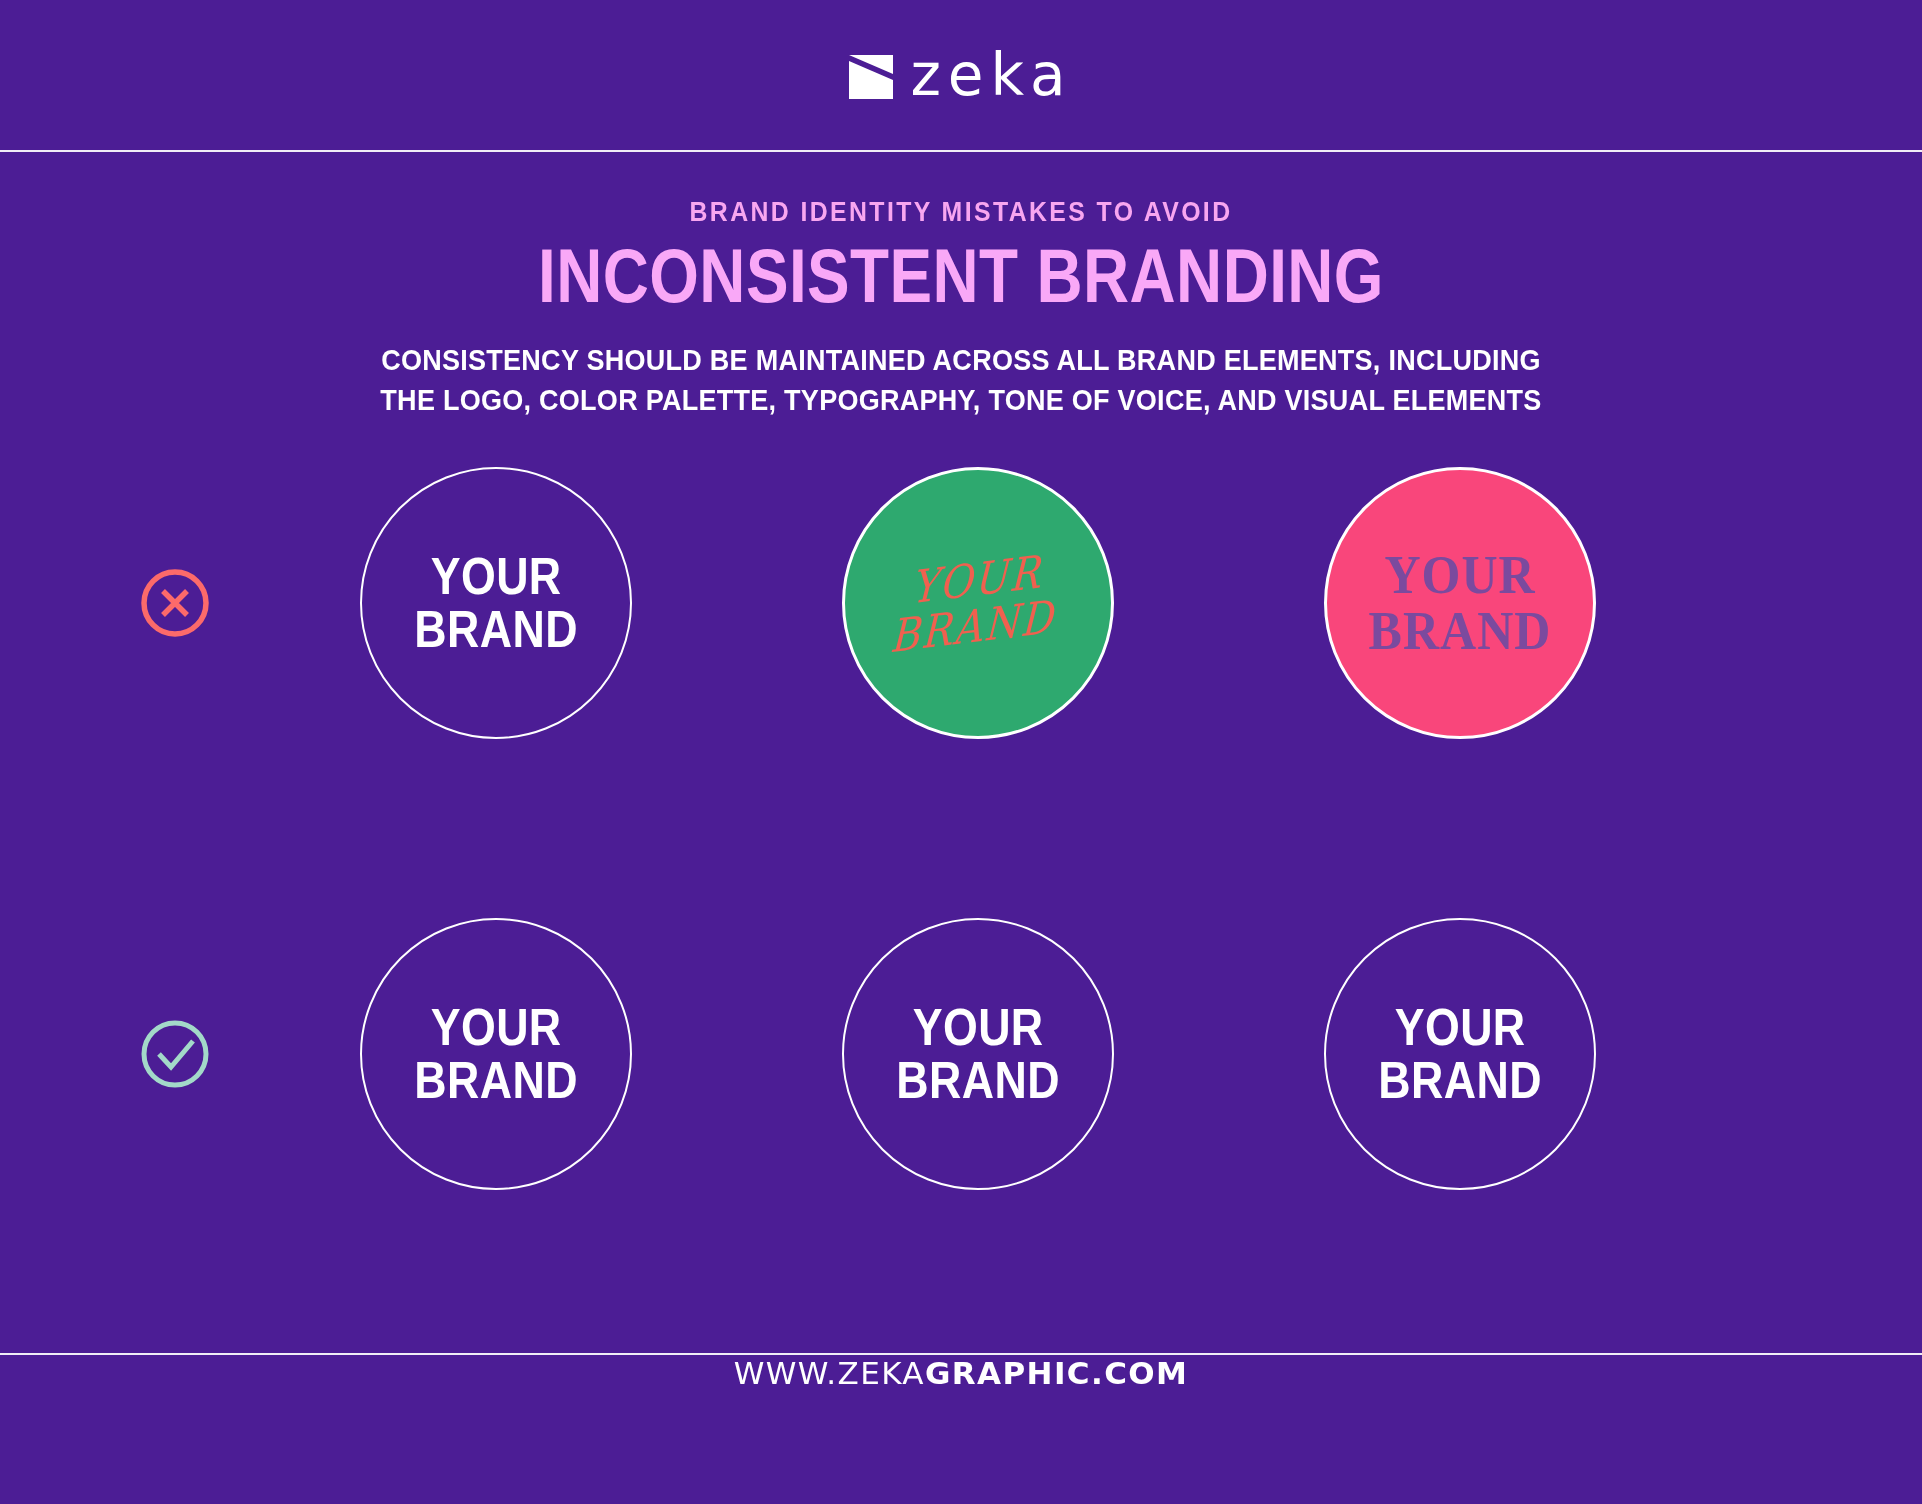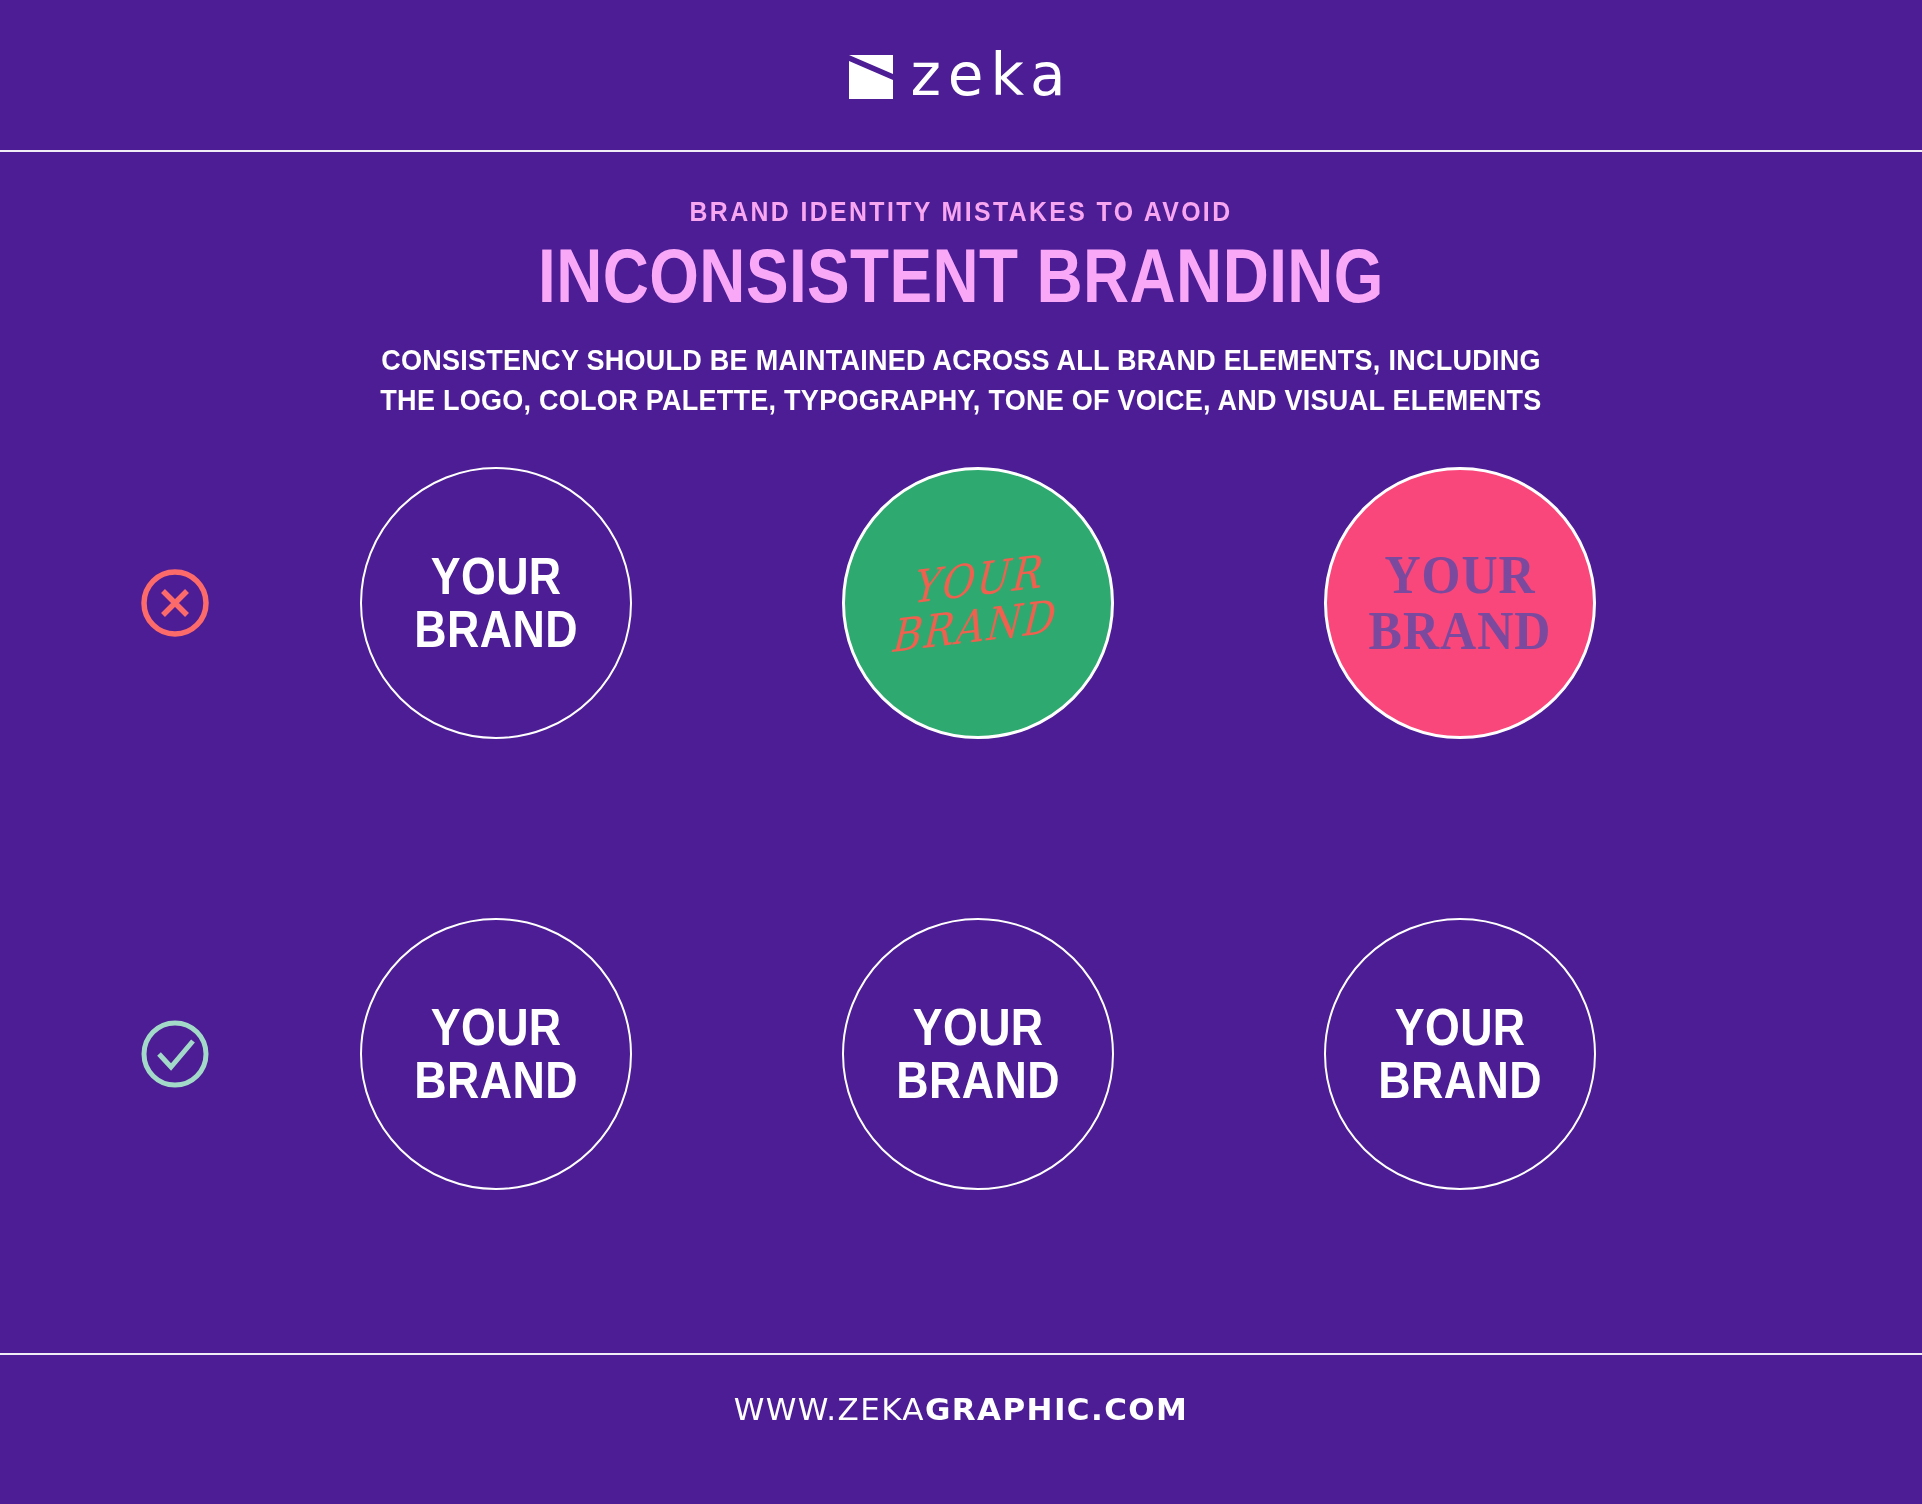--- a/index.html
+++ b/index.html
@@ -188,21 +188,21 @@
     font-family: "Liberation Serif", "DejaVu Serif", serif;
     font-size: 50px;
     font-weight: 700;
     letter-spacing: 1px;
     transform: scaleY(1.1);
   }
 
   
   .footer {
     position: absolute;
-    top: 1333px;
+    top: 1297px;
     left: 0;
     width: 1922px;
     height: 151px;
     display: flex;
     align-items: center;
     justify-content: center;
   }
   .footer-url {
     color: #FFFFFF;
     font-size: 31px;

